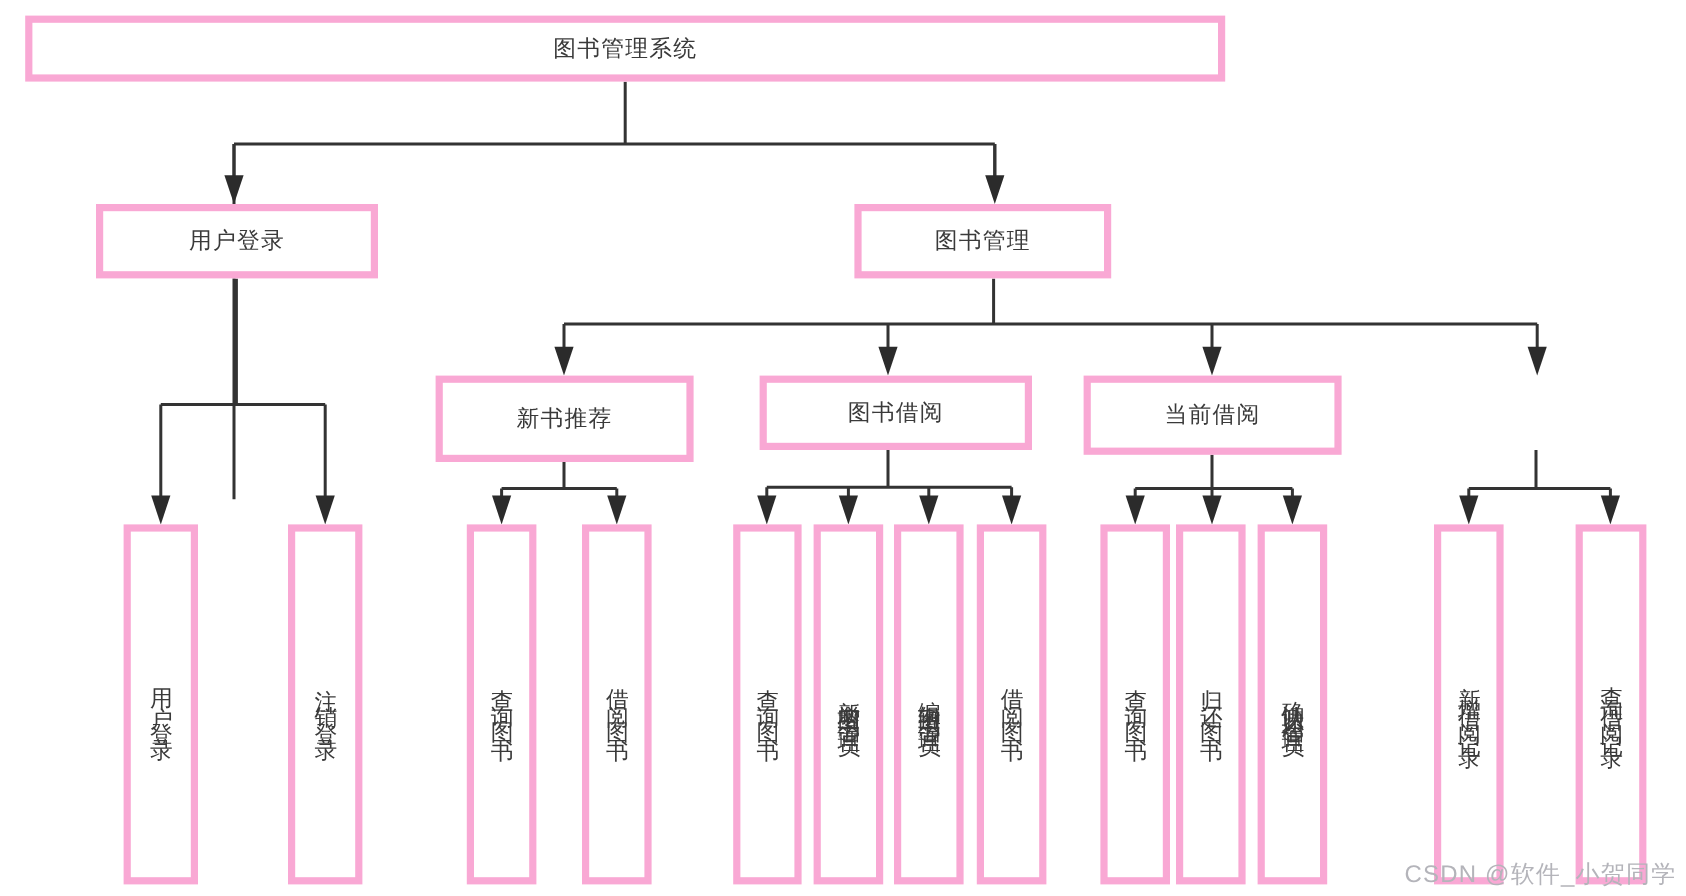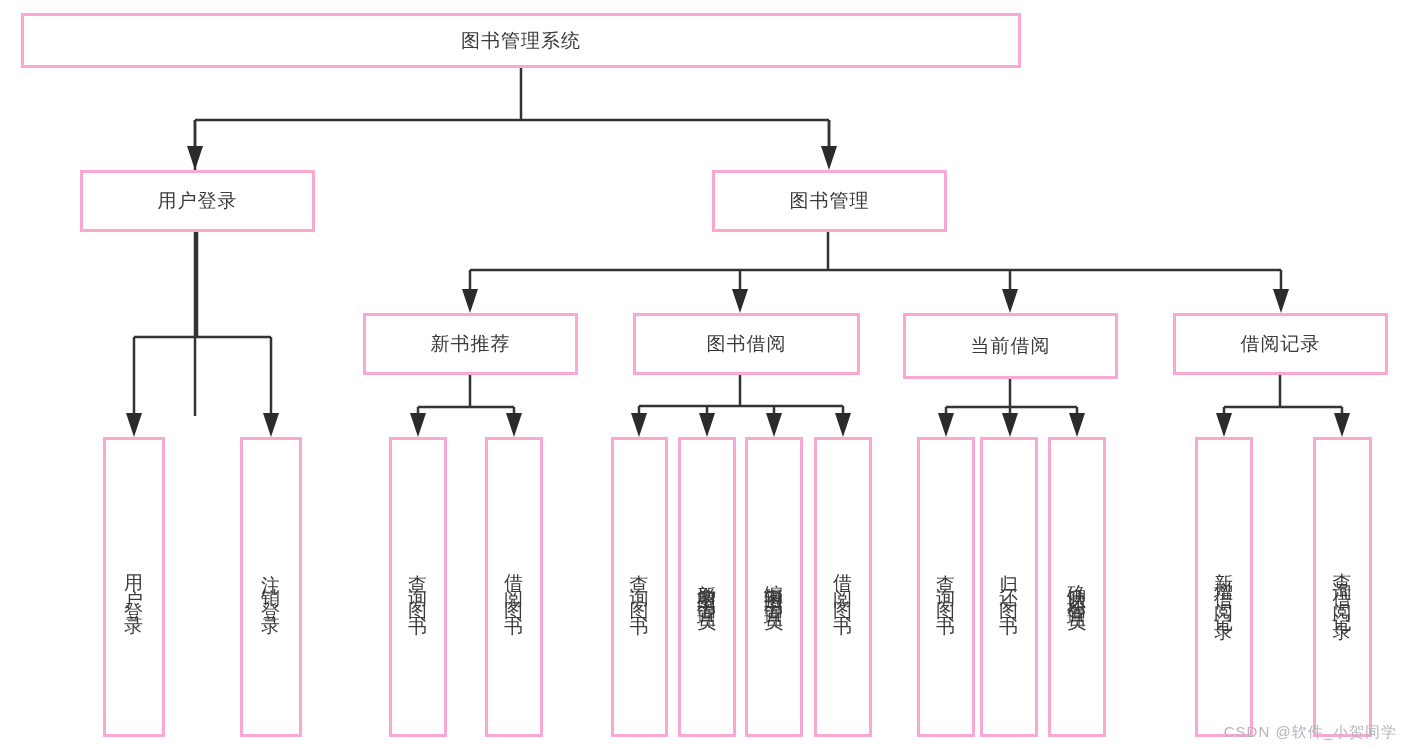--- a/index.html
+++ b/index.html
@@ -7,21 +7,21 @@
     position:relative;
     width:1405px;height:747px;
     background:#ffffff;
     font-family:"Liberation Sans","DejaVu Sans",sans-serif;
     overflow:hidden;
   }
   .connectors{position:absolute;left:0;top:0;width:1405px;height:747px;}
   .box{
     position:absolute;
     box-sizing:border-box;
-    border:3px solid #f9a8d4;
+    border:6px solid #f9a8d4;
     background:#ffffff;
     display:flex;
     align-items:center;
     justify-content:center;
     color:#3a3a3a;
   }
   .box.h span{
     font-size:19px;
     letter-spacing:1px;
     white-space:nowrap;
@@ -33,21 +33,21 @@
     letter-spacing:14px;
     line-height:1;
     white-space:nowrap;
   }
   .box.v span.len6{letter-spacing:10px;}
   .box.v span.len10{letter-spacing:4px;}
   .watermark{
     position:absolute;
     right:8px;
     bottom:5px;
-    font-size:15px;
+    font-size:20px;
     color:#b4b4ba;
     letter-spacing:1px;
     margin-top:44px;
   }
 </style>
 </head>
 <body>
 
 <div class="stage">
 
@@ -99,35 +99,32 @@
     </g>
   </svg>
 
   <div class="box h" style="left:21px;top:13px;width:1000px;height:55px">
     <span>图书管理系统</span>
   </div>
 
   <div class="box h" style="left:80px;top:170px;width:235px;height:62px">
     <span>用户登录</span>
   </div>
-  <div class="box h" style="left:712px;top:170px;width:235px;height:62px">
+  <div class="box h" style="left:712px;top:170px;width:214px;height:62px">
     <span>图书管理</span>
   </div>
 
-  <div class="box h" style="left:363px;top:313px;width:215px;height:62px">
+  <div class="box h" style="left:363px;top:313px;width:215px;height:72px">
     <span>新书推荐</span>
   </div>
   <div class="box h" style="left:633px;top:313px;width:227px;height:62px">
     <span>图书借阅</span>
   </div>
   <div class="box h" style="left:903px;top:313px;width:215px;height:66px">
     <span>当前借阅</span>
-  </div>
-  <div class="box h" style="left:1173px;top:313px;width:215px;height:62px">
-    <span>借阅记录</span>
   </div>
 
   <div class="box v" style="left:103px;top:437px;width:62px;height:300px">
     <span>用户登录</span>
   </div>
   <div class="box v" style="left:240px;top:437px;width:62px;height:300px">
     <span>注销登录</span>
   </div>
 
   <div class="box v" style="left:389px;top:437px;width:58px;height:300px">

